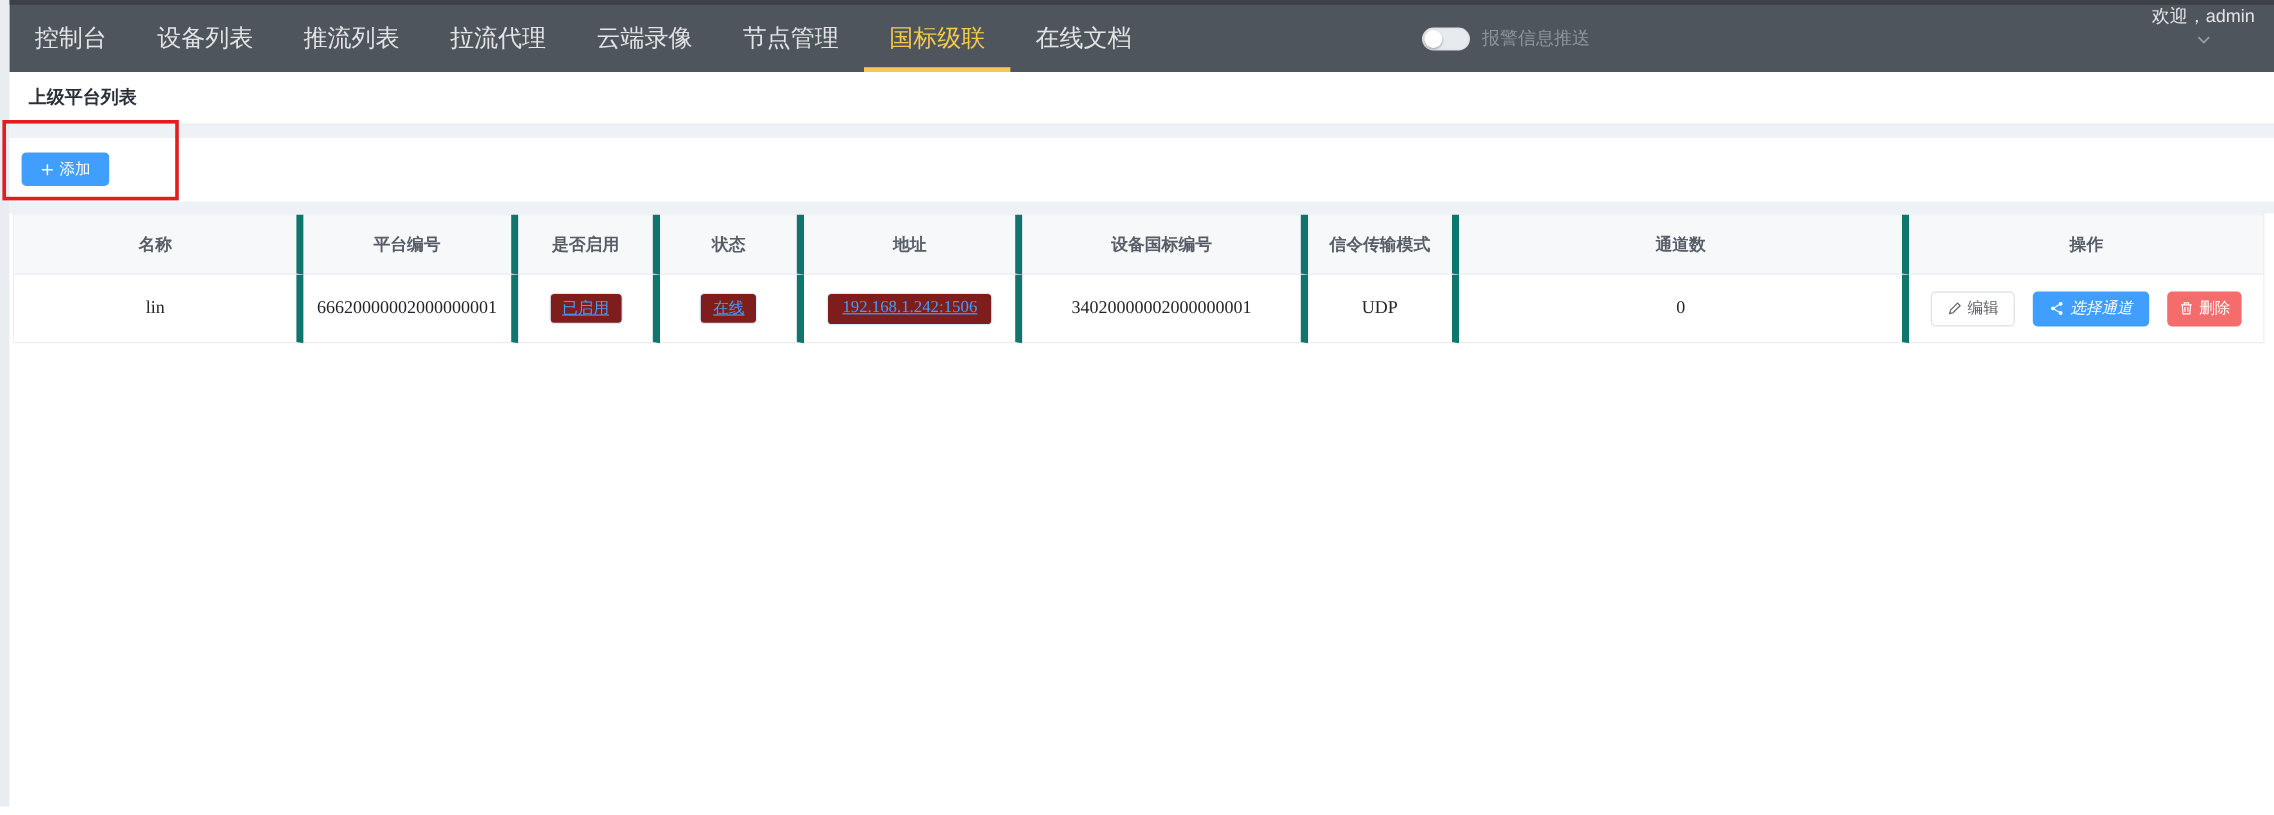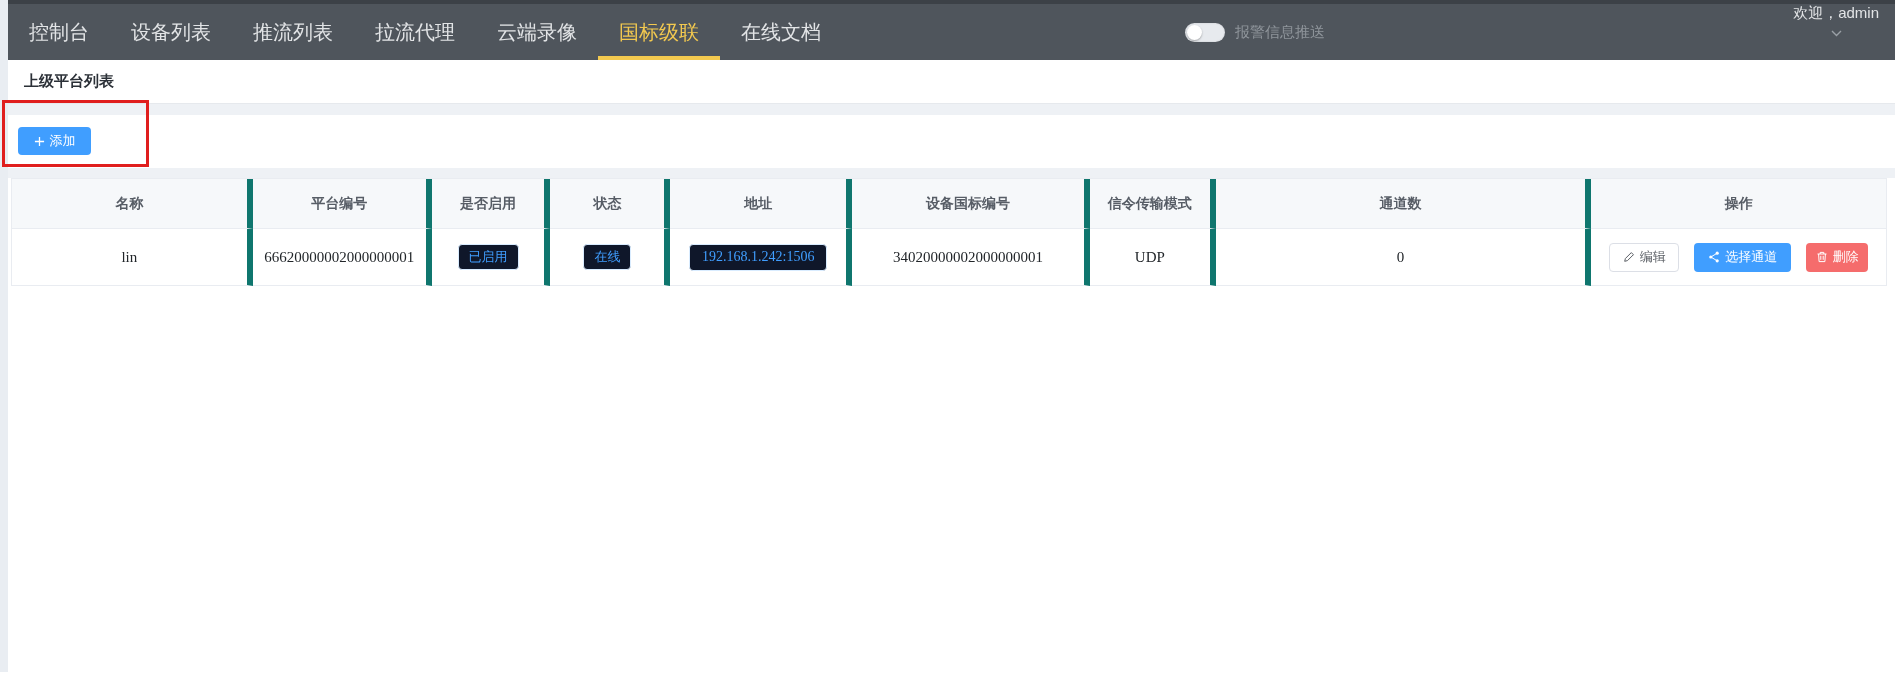--- a/index.html
+++ b/index.html
@@ -56,48 +56,49 @@
            box-sizing:border-box; }
   .tr { display:flex; }
   .cell { display:flex; align-items:center; justify-content:center; box-sizing:border-box;
           border-right:6px solid #0f766e; border-bottom:1px solid #e9ecf1; }
   .cell:last-child { border-right:none; }
   .th { height:50px; background:#f6f8fa; font-weight:bold; font-size:14px; color:#575d66; }
   .td { height:57px; background:#ffffff; font-family:"Liberation Serif",serif; font-size:15px; color:#22262a; }
   .c1 { width:241px; } .c2 { width:179px; } .c3 { width:119px; } .c4 { width:120px; }
   .c5 { width:182px; } .c6 { width:238px; } .c7 { width:126px; } .c8 { width:376px; } .c9 { width:295px; }
 
-  .tag { background:#0f172a; border:1px solid #d9ecff; color:#409eff; border-radius:4px; font-size:13px;
+  .tag { background:#7f1d1d; border:1px solid #d9ecff; color:#409eff; border-radius:4px; font-size:13px;
          font-family:"Liberation Sans",sans-serif; padding:0 10px; height:26px; display:flex;
-         align-items:center; box-sizing:border-box; }
+         align-items:center; box-sizing:border-box;text-decoration:underline; }
   .tag-addr { font-family:"Liberation Serif",serif; font-size:14px; padding:0 12px; height:27px; }
 
   .actions { display:flex; align-items:center; justify-content:center; gap:15px; width:100%; }
   .btn { height:29px; border-radius:4px; font-size:13px; display:inline-flex; align-items:center;
          justify-content:center; gap:5px; cursor:pointer; box-sizing:border-box;
          font-family:"Liberation Sans",sans-serif; }
   .btn-edit { background:#ffffff; border:1px solid #dcdfe6; color:#5c6066; width:70px; }
-  .btn-primary { background:#409eff; border:none; color:#ffffff; width:97px; }
+  .btn-primary { background:#409eff; border:none; color:#ffffff; width:97px;font-style:italic; }
   .btn-danger { background:#f56c6c; border:none; color:#ffffff; width:62px; }
   .icon-svg { display:block; }
 </style>
 </head>
 <body>
 
 <div id="app">
 
   <div class="left-gutter"></div>
 
   <div class="navbar">
     <div class="nav-menu">
       <div class="nav-item">控制台</div>
       <div class="nav-item">设备列表</div>
       <div class="nav-item">推流列表</div>
       <div class="nav-item">拉流代理</div>
       <div class="nav-item">云端录像</div>
+      <div class="nav-item">节点管理</div>
       <div class="nav-item active">国标级联</div>
       <div class="nav-item">在线文档</div>
     </div>
 
     <div class="nav-toggle-group">
       <div class="toggle">
         <div class="toggle-knob"></div>
       </div>
       <span class="toggle-label">报警信息推送</span>
     </div>

